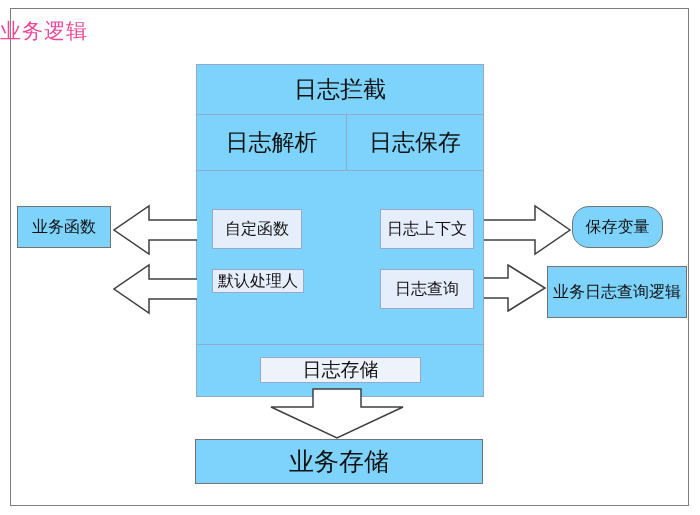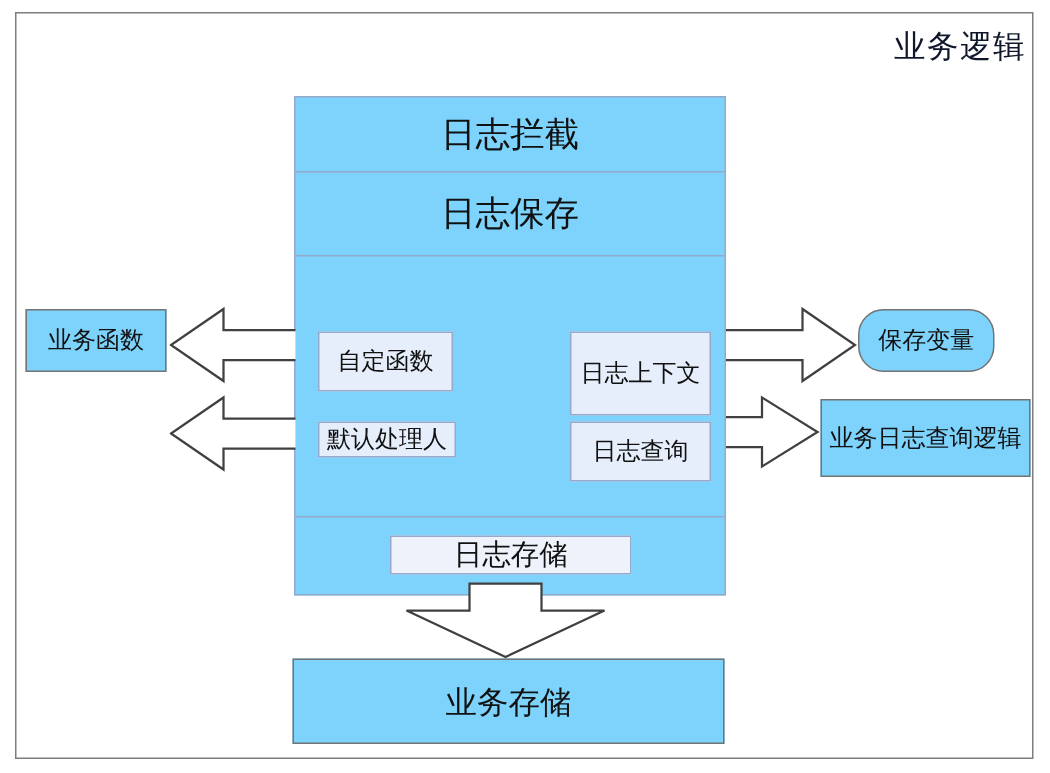--- a/index.html
+++ b/index.html
@@ -6,83 +6,84 @@
   .canvas{
     position:relative;width:700px;height:515px;background:#ffffff;
     font-family:"DejaVu Sans","Liberation Sans",sans-serif;
     color:#111111;overflow:hidden;
   }
   .frame{
     position:absolute;left:10px;top:8px;width:679px;height:498px;
     border:1.5px solid #7d7d7d;box-sizing:border-box;background:#ffffff;
   }
   .title{
-    position:absolute;left:0;top:17px;width:684px;text-align:right;
-    font-size:21px;letter-spacing:1px;color:#0f172a;
+    position:absolute;left:0;top:17px;width:684px;text-align:left;
+    font-size:21px;letter-spacing:1px;color:#ec4899;
   }
   .bluebox{
     position:absolute;left:196px;top:64px;width:288px;height:333px;
     background:#7dd3fc;border:1.5px solid #95a9cd;box-sizing:border-box;
   }
   .bb-header{
     height:50px;display:flex;align-items:center;justify-content:center;
     font-size:23px;border-bottom:1.5px solid #95a9cd;box-sizing:border-box;
   }
   .bb-cells{display:flex;height:56px;border-bottom:1.5px solid #95a9cd;box-sizing:border-box;}
   .bb-cell{
     display:flex;align-items:center;justify-content:center;font-size:23px;box-sizing:border-box;
   }
   .bb-cell.left{width:150px;border-right:1.5px solid #95a9cd;}
   .bb-cell.right{flex:1;}
   .subnode{
     position:absolute;background:#e7eefb;border:1px solid #95a9cd;box-sizing:border-box;
-    display:flex;align-items:center;justify-content:center;font-size:16px;margin-top:12px;
+    display:flex;align-items:center;justify-content:center;font-size:16px;
   }
   .bb-divider{
     position:absolute;left:0;top:279px;width:100%;height:0;
     border-top:1.5px solid #95a9cd;
   }
   .storage-node{
     position:absolute;left:63px;top:292px;width:161px;height:26px;
     background:#eef3fb;border:1px solid #95a9cd;box-sizing:border-box;
     display:flex;align-items:center;justify-content:center;font-size:19px;
   }
   .orange{
     position:absolute;background:#7dd3fc;border:1px solid #737373;box-sizing:border-box;
     display:flex;align-items:center;justify-content:center;font-size:16px;
   }
   .o-left-1{left:17px;top:206px;width:94px;height:42px;}
   .o-left-2{left:17px;top:265px;width:100px;height:43px;}
   .o-right-1{left:572px;top:206px;width:91px;height:42px;border-radius:17px;}
   .o-right-2{left:547px;top:266px;width:140px;height:52px;font-size:16px;}
-  .o-bottom{left:195px;top:439px;width:288px;height:57px;font-size:21px;}
+  .o-bottom{left:195px;top:439px;width:288px;height:45px;font-size:25px;}
   .arrow{position:absolute;line-height:0;}
   .a-left-1{left:113px;top:204px;}
   .a-left-2{left:113px;top:263px;}
   .a-right-1{left:483px;top:204px;}
   .a-right-2{left:483px;top:263px;}
   .a-down{left:270px;top:388px;}
 </style>
 </head>
 <body>
 
 <div class="canvas">
 
   <div class="frame"></div>
 
   <div class="title">业务逻辑</div>
 
   <div class="bluebox">
     <div class="bb-header">日志拦截</div>
     <div class="bb-cells">
+      <div class="bb-cell left">日志解析</div>
       <div class="bb-cell right">日志保存</div>
     </div>
 
     <div class="subnode" style="left:15px;top:144px;width:90px;height:40px;">自定函数</div>
-    <div class="subnode" style="left:183px;top:144px;width:94px;height:56px;text-align:center;">日志上下文</div>
+    <div class="subnode" style="left:183px;top:144px;width:94px;height:40px;text-align:center;">日志上下文</div>
     <div class="subnode" style="left:15px;top:204px;width:92px;height:24px;">默认处理人</div>
     <div class="subnode" style="left:183px;top:204px;width:94px;height:40px;">日志查询</div>
 
     <div class="bb-divider"></div>
     <div class="storage-node">日志存储</div>
   </div>
 
   <div class="orange o-left-1">业务函数</div>
   <div class="orange o-right-1">保存变量</div>
   <div class="orange o-right-2">业务日志查询逻辑</div>

